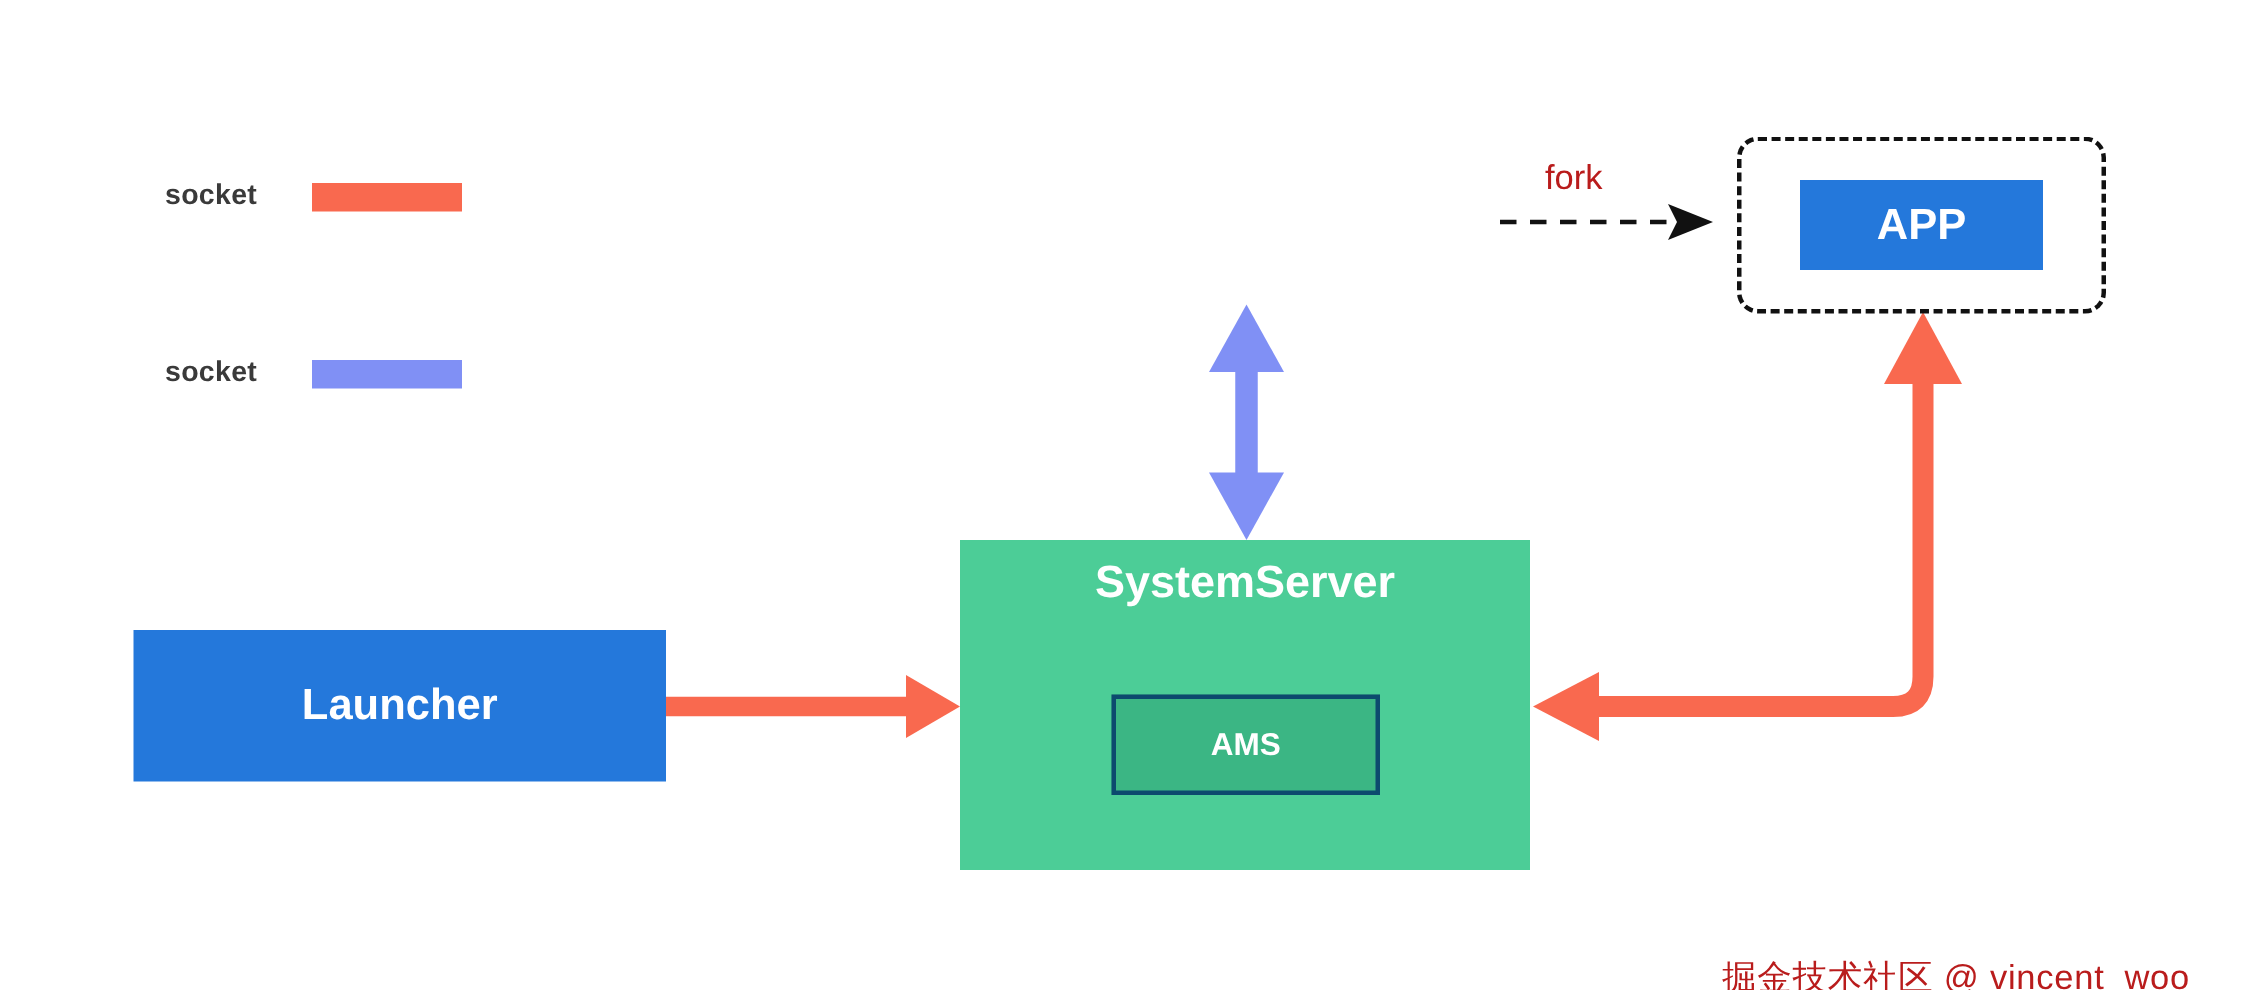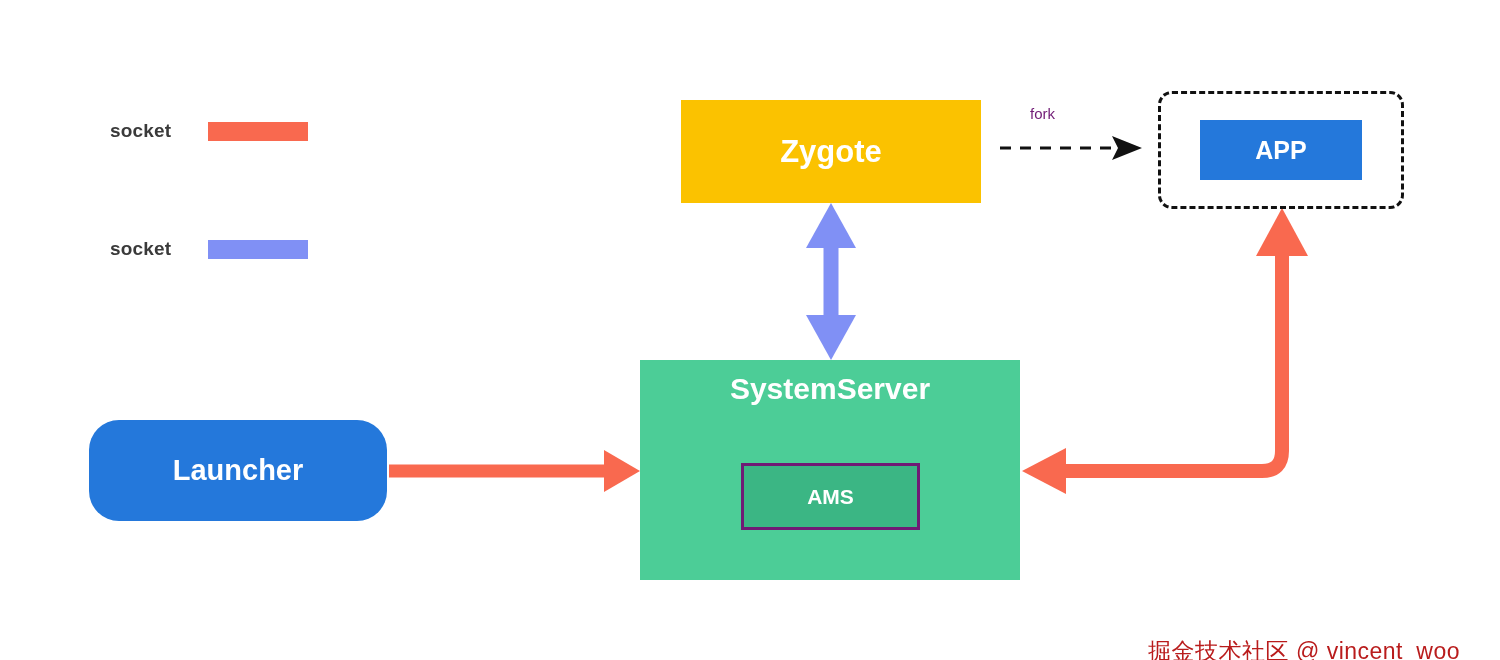--- a/index.html
+++ b/index.html
@@ -52,46 +52,45 @@
 
   #node-zygote {
     left: 681px; top: 100px;
     width: 300px; height: 103px;
     align-items: center;
   }
   #node-zygote .node-label { font-size: 31px; }
 
   #node-launcher {
     left: 89px; top: 420px;
-    width: 298px; height: 101px;
+    width: 355px; height: 101px;
     align-items: center;
-    border-radius: 30px;
   }
   #node-launcher .node-label { font-size: 29px; }
 
   #node-app {
     left: 1200px; top: 120px;
     width: 162px; height: 60px;
     align-items: center;
   }
-  #node-app .node-label { font-size: 25px; }
+  #node-app .node-label { font-size: 29px; }
 
   #node-systemserver {
     left: 640px; top: 360px;
     width: 380px; height: 220px;
     align-items: flex-start;
     padding-top: 12px;
   }
   #node-systemserver .node-label { font-size: 30px; }
 
   #node-ams {
     left: 741px; top: 463px;
     width: 179px; height: 67px;
     align-items: center;
-    border: 3px solid #701a75;
+    border: 3px solid #0c4a6e;
   }
   #node-ams .node-label { font-size: 21px; }
 
   
   #app-container {
     position: absolute;
     left: 1158px; top: 91px;
     width: 246px; height: 118px;
     box-sizing: border-box;
     border: 3px dashed #111111;
@@ -104,22 +103,22 @@
     position: absolute;
     left: 0; top: 0;
     width: 1500px; height: 660px;
     pointer-events: none;
   }
 
   
   #fork-label {
     position: absolute;
     left: 1030px; top: 105px;
-    font-size: 15px;
-    color: #701a75;
+    font-size: 23px;
+    color: #b91c1c;
     white-space: nowrap;
   }
 
   #watermark {
     position: absolute;
     left: 1148px; top: 636px;
     font-size: 23px;
     color: #b91c1c;
     white-space: nowrap;
     text-shadow: 1px 1px 0 #ffffff;
@@ -161,23 +160,20 @@
 
     <g>
       <path d="M 1062 471 L 1262 471 Q 1282 471 1282 451 L 1282 243" fill="none" stroke="#f9694f" stroke-width="14" stroke-linecap="butt"></path>
       <polygon points="1282,208 1256,256 1308,256" fill="#f9694f"></polygon>
       <polygon points="1022,471 1066,448 1066,494" fill="#f9694f"></polygon>
     </g>
   </svg>
 
   <div id="app-container"></div>
 
-  <div class="node" id="node-zygote" style="background:#fbc200;">
-    <span class="node-label">Zygote</span>
-  </div>
 
   <div class="node" id="node-launcher" style="background:#2478db;">
     <span class="node-label">Launcher</span>
   </div>
 
   <div class="node" id="node-app" style="background:#2478db;">
     <span class="node-label">APP</span>
   </div>
 
   <div class="node" id="node-systemserver" style="background:#4ccd97;">

